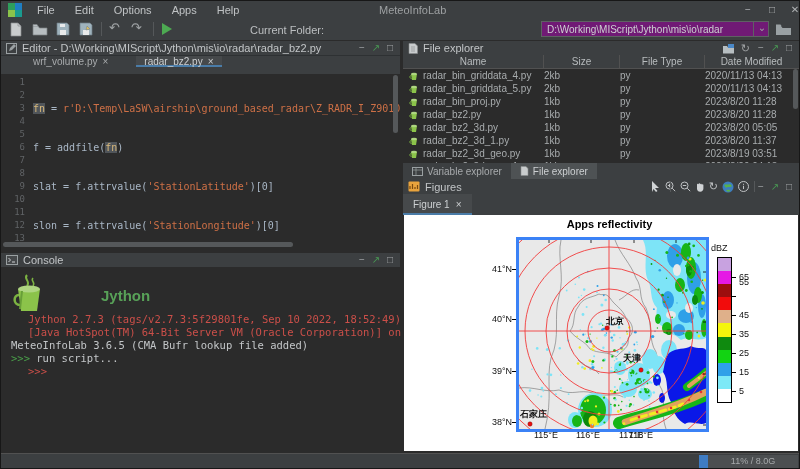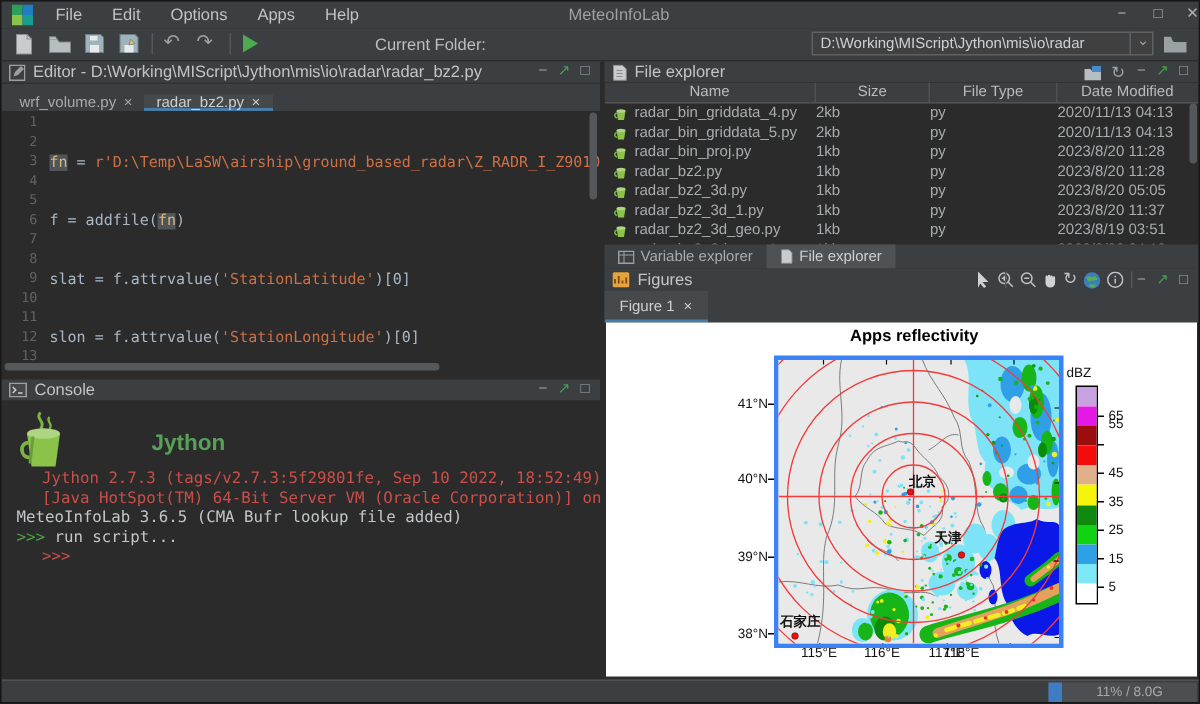--- a/index.html
+++ b/index.html
@@ -6,29 +6,29 @@
   .app{position:relative;width:800px;height:469px;background:#2b2b2b;font-family:"Liberation Sans",sans-serif;color:#bbbebf;overflow:hidden;border:1px solid #171717;box-sizing:border-box;}
   .abs{position:absolute;}
   
   .titlebar{left:0;top:0;width:800px;height:18px;background:#3c3f41;display:flex;align-items:center;font-size:11px;}
   .menu-item{padding:0 10px;color:#c0c3c5;}
   .win-title{left:378px;top:3px;font-size:11px;color:#9da0a2;}
   .winbtn{top:1px;width:20px;height:16px;text-align:center;font-size:10px;color:#b0b3b5;line-height:16px;}
   .toolbar{left:0;top:18px;width:800px;height:21px;background:#3c3f41;border-bottom:1px solid #2b2b2b;}
   .tbicon{top:21px;width:16px;height:15px;}
   .tbsep{top:21px;width:1px;height:14px;background:#55585a;}
-  .combo{left:540px;top:20px;width:228px;height:16px;background:#404040;border:1px solid #5e6163;font-size:10px;color:#cdd0d2;line-height:16px;padding-left:5px;box-sizing:border-box;}
+  .combo{left:540px;top:20px;width:228px;height:16px;background:#701a75;border:1px solid #5e6163;font-size:10px;color:#cdd0d2;line-height:16px;padding-left:5px;box-sizing:border-box;}
   .combo-arrow{left:752px;top:20px;width:16px;height:16px;border-left:1px solid #5e6163;color:#9da0a2;text-align:center;line-height:14px;font-size:10px;}
   
   .panel-title{height:14px;background:#3c3f41;border-bottom:1px solid #2e3133;font-size:11px;color:#c2c5c7;display:flex;align-items:center;}
   .ptrio{font-size:10px;color:#a0a3a5;width:14px;text-align:center;line-height:14px;}
   .green{color:#499c54;}
   .mono{font-family:"DejaVu Sans Mono",monospace;}
   
-  .etabs{left:0;top:55px;width:399px;height:18px;background:#3c3f41;display:flex;align-items:flex-end;border-bottom:1px solid #2e3133;}
+  .etabs{left:0;top:55px;width:399px;height:18px;background:#3c3f41;display:flex;align-items:flex-start;border-bottom:1px solid #2e3133;gap:20px;}
   .etab{display:flex;align-items:center;padding:0 8px;font-size:10px;color:#a8abad;gap:5px;}
   .etab.active{background:#46494b;color:#cdd0d2;box-shadow:inset 0 -2px 0 #4a7ca8;}
   .code{left:0;top:73px;width:399px;height:167px;background:#2b2b2b;overflow:hidden;}
   .gutter{position:absolute;left:0;top:2px;width:24px;text-align:right;font-size:9px;line-height:13px;color:#606366;}
   .codelines{position:absolute;left:32px;top:2px;right:0;font-size:10px;line-height:13px;white-space:pre;}
   .cl{height:13px;}
   .p{color:#a9b7c6;} .s{color:#ce7046;}
   .hl{background:#50555a;color:#d8b87a;}
   .scroll-thumb{background:#55585a;border-radius:3px;}
   

